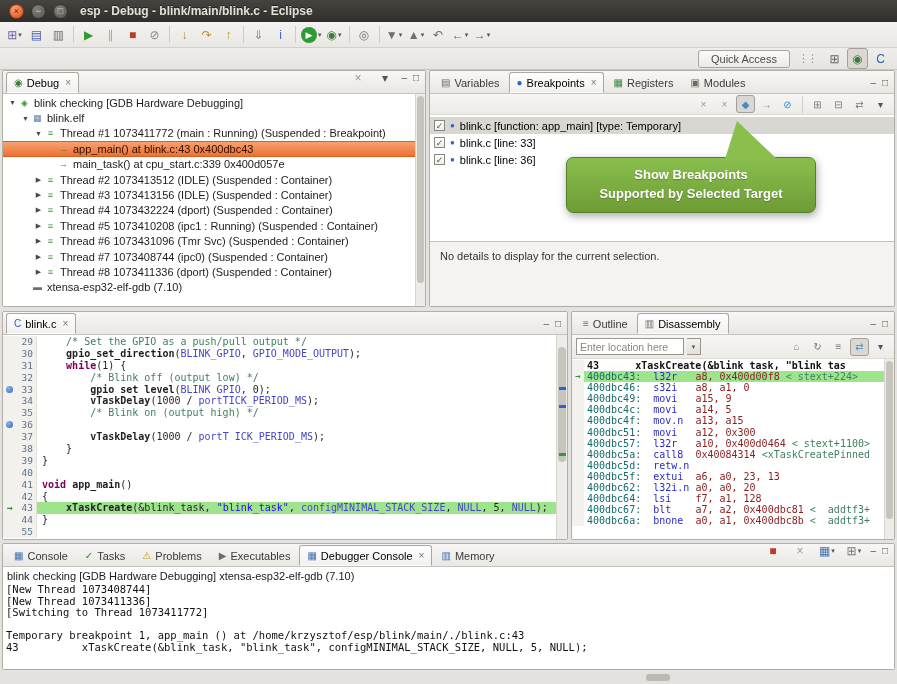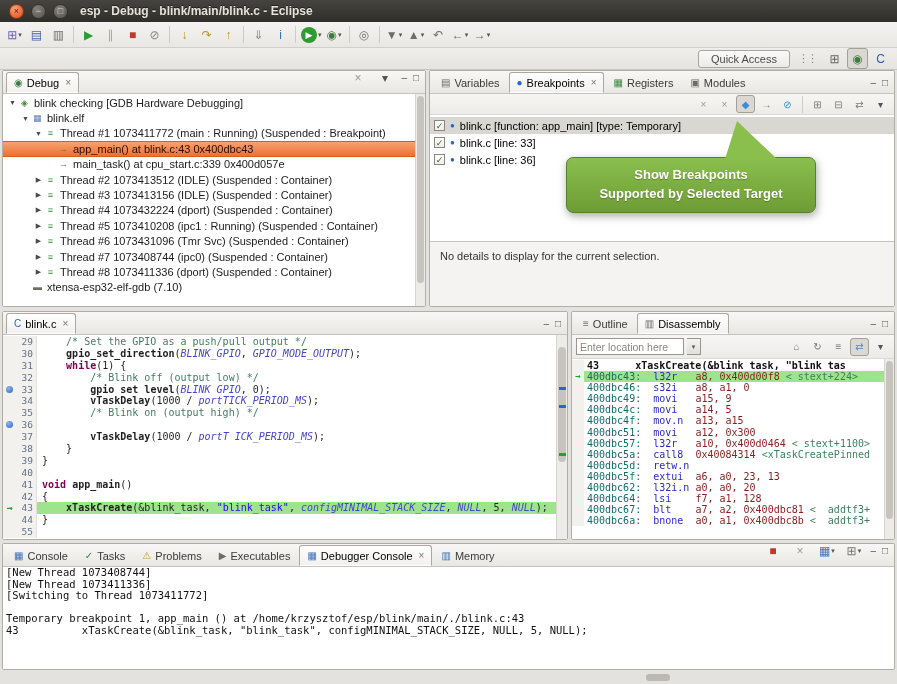--- a/index.html
+++ b/index.html
@@ -100,21 +100,21 @@
     background:radial-gradient(circle at 35% 30%,#8fb4ea,var(--breakpoint-blue)); margin-top:2px; }
   .pc-arrow { color:var(--resume-green); font-weight:bold; font-size:10px; line-height:11px; }
   .num { width:21px; flex:none; background:#f2f1ee; color:#61718a; text-align:right; padding-right:3px;
     border-right:1px solid #e2e0db; font-size:9.5px; }
   .code-cell { flex:1; white-space:pre; padding-left:5px; overflow:hidden; }
   .code-cell.hl-green { background:var(--exec-green); }
   .code-cell.hl-blue { background:var(--line-blue);margin-top:28px; }
   .tk-c { color:var(--comment); }
   .tk-k { color:var(--keyword); font-weight:bold; }
   .tk-s { color:var(--string); }
-  .tk-m { color:var(--macro); font-style:italic; }
+  .tk-m { color:var(--macro); }
   .tk-f { font-weight:bold; color:#1f1f1f; }
   .tk-p { color:#1f1f1f; }
   .editor-scroll { width:11px; flex:none; background:#edece9; border-left:1px solid #d8d5d0; position:relative; }
   .editor-scroll .thumb { position:absolute; left:1px; right:1px; top:12px; height:115px;
     background:#c7c4be; border-radius:4px; }
   .mark { position:absolute; left:2px; width:7px; height:3px; }
 
   
   .disasm-toolbar { flex:none; height:24px; display:flex; align-items:center; gap:3px;
     background:linear-gradient(#f7f6f4,#ecebe8); border-bottom:1px solid #dddad5; padding:0 4px; }
@@ -695,20 +695,21 @@
           </div>
           <div class="tb-icon">
             <span class="glyph" style="color: rgb(119, 119, 119);">⊞</span>
             <span class="dd">▾</span>
           </div>
           <span class="ctl">–</span>
           <span class="ctl">□</span>
         </div>
     </div>
     <div class="console-body">
+      <div class="console-title">blink checking [GDB Hardware Debugging] xtensa-esp32-elf-gdb (7.10)</div>
       <div id="console-lines">
           <div class="console-line">[New Thread 1073408744]</div>
           <div class="console-line">[New Thread 1073411336]</div>
           <div class="console-line">[Switching to Thread 1073411772]</div>
           <div class="console-line"></div>
           <div class="console-line">Temporary breakpoint 1, app_main () at /home/krzysztof/esp/blink/main/./blink.c:43</div>
           <div class="console-line">43          xTaskCreate(&amp;blink_task, "blink_task", configMINIMAL_STACK_SIZE, NULL, 5, NULL);</div>
         </div>
     </div>
   </div>

